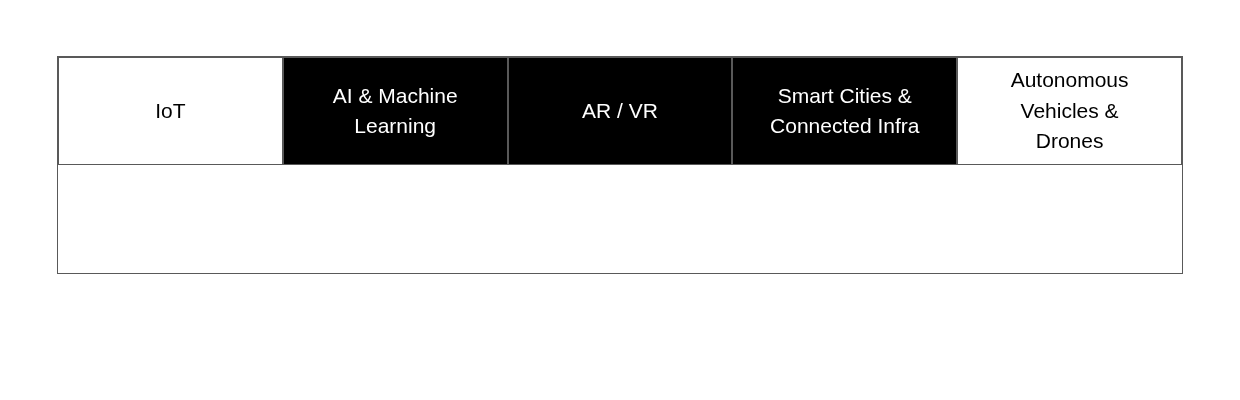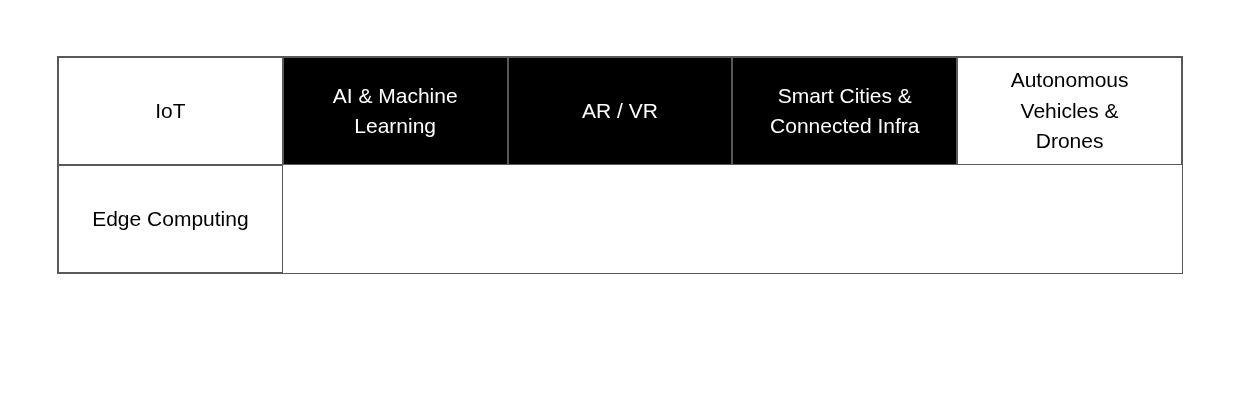--- a/index.html
+++ b/index.html
@@ -61,16 +61,13 @@
   </div>
   <div class="cell cell--dark">
     <span class="cell-label">Smart Cities &amp;
 Connected Infra</span>
   </div>
   <div class="cell cell--light">
     <span class="cell-label">Autonomous
 Vehicles &amp;
 Drones</span>
   </div>
-  <div class="cell cell--light">
-    <span class="cell-label">Edge Computing</span>
-  </div>
 </div>
 
 </body></html>

